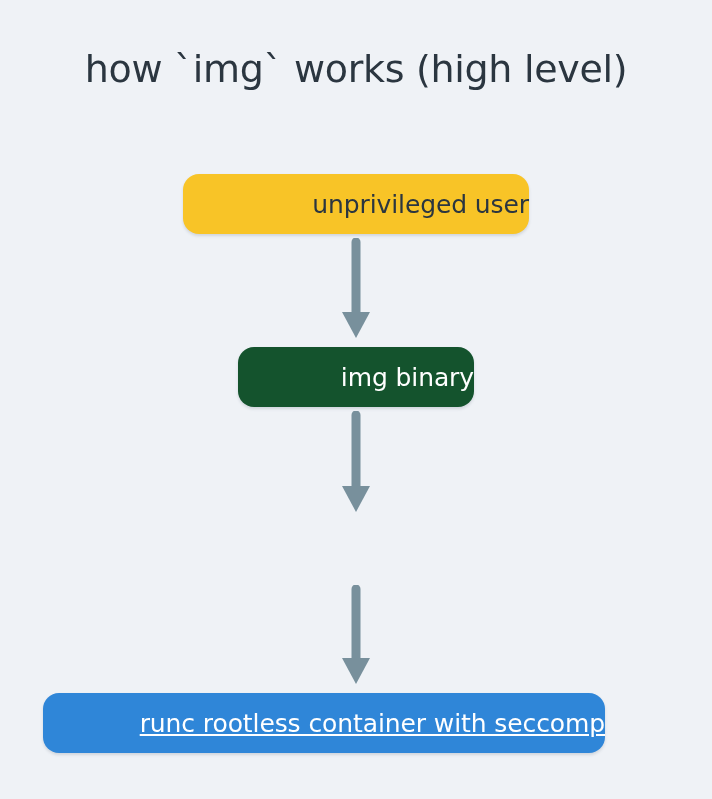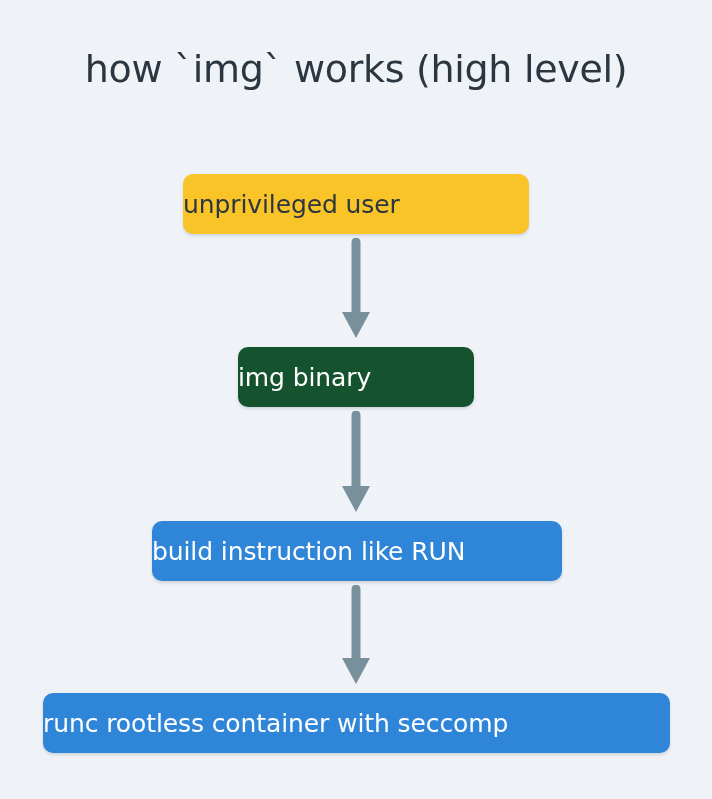--- a/index.html
+++ b/index.html
@@ -27,23 +27,23 @@
     font-size: 38px;
     font-weight: 400;
     color: #2b3640;
     letter-spacing: -0.3px;
     white-space: pre;
   }
   .node {
     position: absolute;
     display: flex;
     align-items: center;
-    justify-content: flex-start;
+    justify-content: flex-end;
     height: 60px;
-    border-radius: 10px;
+    border-radius: 16px;
     box-shadow: 0 2px 3px rgba(100, 115, 130, 0.22);
     box-sizing: border-box;
     font-size: 25px;
     font-weight: 400;
     letter-spacing: -0.1px;
     white-space: nowrap;
   }
   .node-label {
     line-height: 1;
     display: block;
@@ -69,23 +69,24 @@
     left: 152px;
     top: 521px;
     width: 410px;
     background: #2f86d8;
     color: #ffffff;
   }
   
   #node-runc-rootless {
     left: 43px;
     top: 693px;
-    width: 627px;
+    width: 562px;
     background: #2f86d8;
     color: #ffffff;
+    text-decoration: underline;
   }
   .arrow {
     position: absolute;
     left: 338px;
     width: 36px;
   }
   .arrow svg {
     display: block;
   }
   #arrow-1 { top: 238px; height: 104px; }
@@ -114,23 +115,20 @@
     <span class="node-label">img binary</span>
   </div>
 
   <div class="arrow" id="arrow-2">
     <svg width="36" height="105" viewBox="0 0 36 105" xmlns="http://www.w3.org/2000/svg">
       <line x1="18" y1="4" x2="18" y2="83" stroke="#78909c" stroke-width="9" stroke-linecap="round"></line>
       <polygon points="18,101 4,75 32,75" fill="#78909c"></polygon>
     </svg>
   </div>
 
-  <div class="node" id="node-build-instruction">
-    <span class="node-label">build instruction like RUN</span>
-  </div>
 
   <div class="arrow" id="arrow-3">
     <svg width="36" height="103" viewBox="0 0 36 103" xmlns="http://www.w3.org/2000/svg">
       <line x1="18" y1="4" x2="18" y2="81" stroke="#78909c" stroke-width="9" stroke-linecap="round"></line>
       <polygon points="18,99 4,73 32,73" fill="#78909c"></polygon>
     </svg>
   </div>
 
   <div class="node" id="node-runc-rootless">
     <span class="node-label">runc rootless container with seccomp</span>

